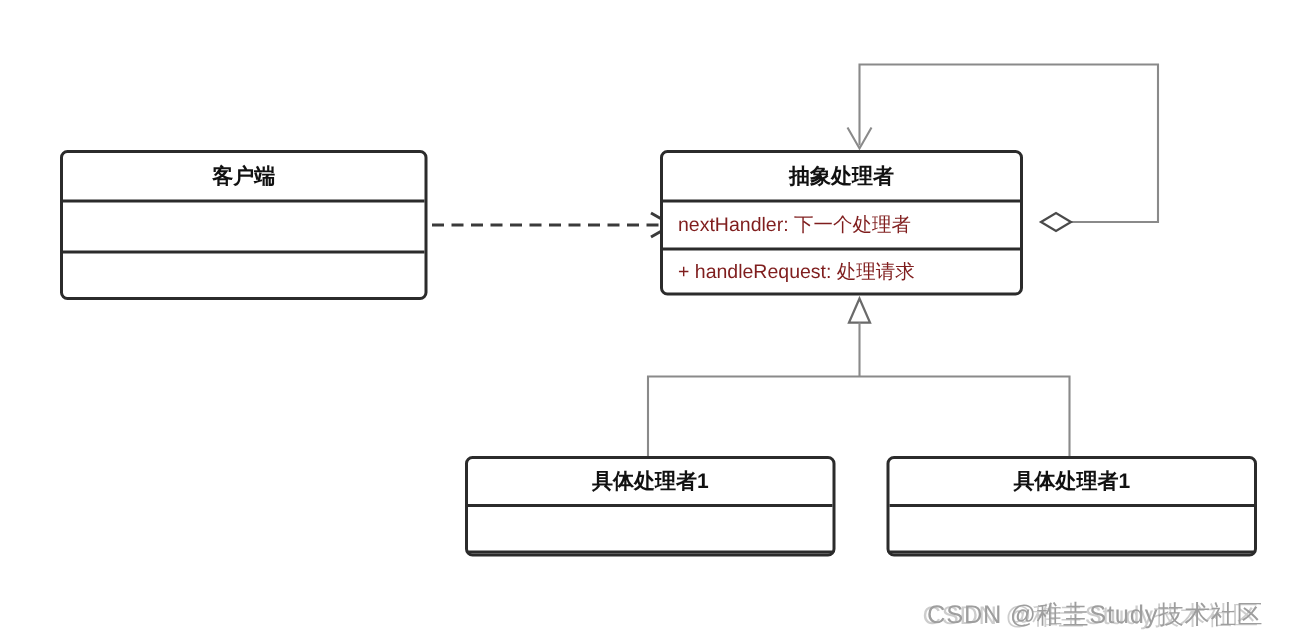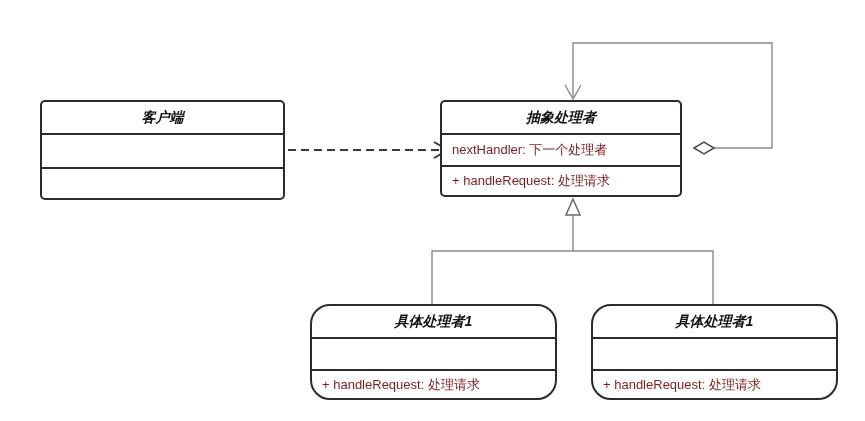--- a/index.html
+++ b/index.html
@@ -35,33 +35,32 @@
     align-items: center;
     overflow: hidden;
     white-space: nowrap;
   }
   .compartment.title {
     border-top: none;
     justify-content: center;
     font-weight: bold;
     font-size: 14px;
     color: #111111;
-    font-style: italic;
   }
   #client-box        { left: 40px;  top: 100px; width: 245px; height: 100px; }
   #client-box .title { height: 31px; }
   #client-box .attrs { height: 34px; }
   #client-box .ops   { height: 31px; flex: 1; }
 
   #abstract-box        { left: 440px; top: 100px; width: 242px; height: 97px; }
   #abstract-box .title { height: 31px; }
   #abstract-box .attrs { height: 32px; }
   #abstract-box .ops   { height: 30px; flex: 1; }
 
-  #concrete-left-box, #concrete-right-box { top: 304px; width: 247px; height: 96px; border-radius: 20px; }
+  #concrete-left-box, #concrete-right-box { top: 304px; width: 247px; height: 67px; }
   #concrete-left-box  { left: 310px; }
   #concrete-right-box { left: 591px; }
   #concrete-left-box .title,  #concrete-right-box .title  { height: 31px; }
   #concrete-left-box .attrs,  #concrete-right-box .attrs  { height: 32px; }
   #concrete-left-box .ops,    #concrete-right-box .ops    { height: 29px; flex: 1; }
 
   #watermark {
     position: absolute;
     left: 618px;
     top: 398px;
@@ -117,14 +116,15 @@
     <div class="compartment attrs"></div>
     <div class="compartment ops">+ handleRequest: 处理请求</div>
   </div>
 
   <div id="concrete-right-box" class="uml-class">
     <div class="compartment title">具体处理者1</div>
     <div class="compartment attrs"></div>
     <div class="compartment ops">+ handleRequest: 处理请求</div>
   </div>
 
+  <div id="watermark">CSDN @稚圭Study技术社区</div>
 
 </div>
 
 </body></html>

